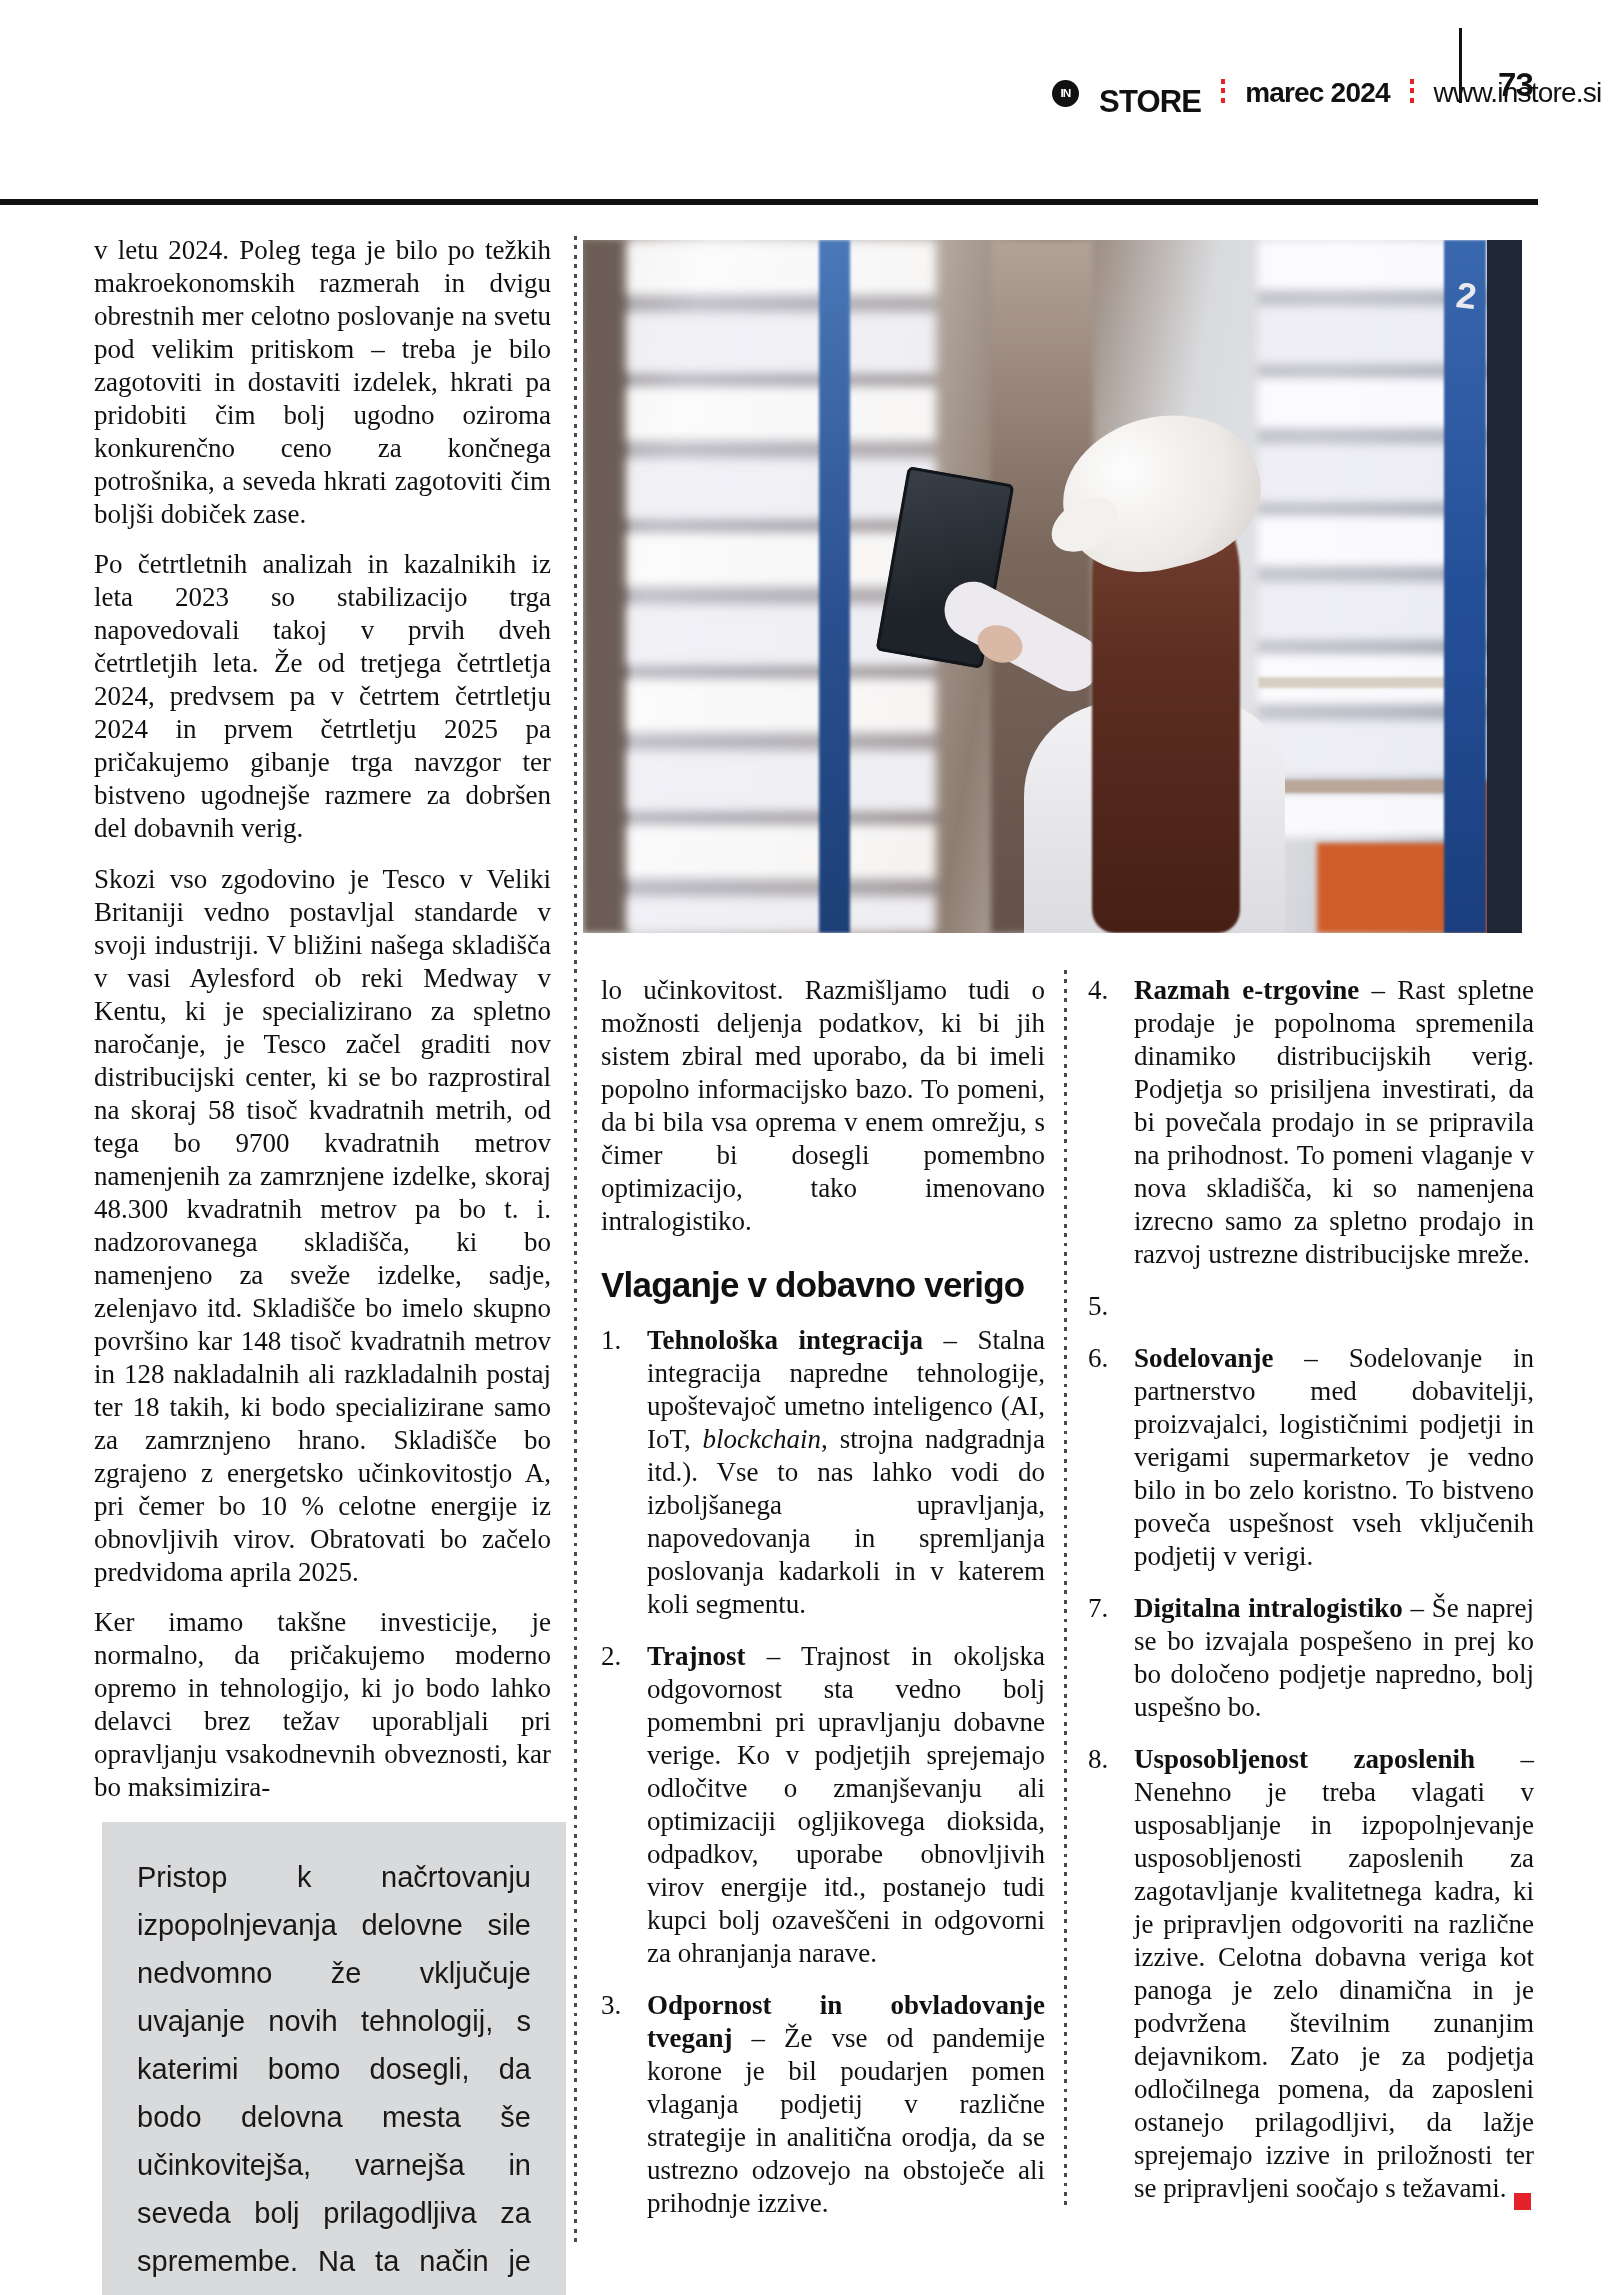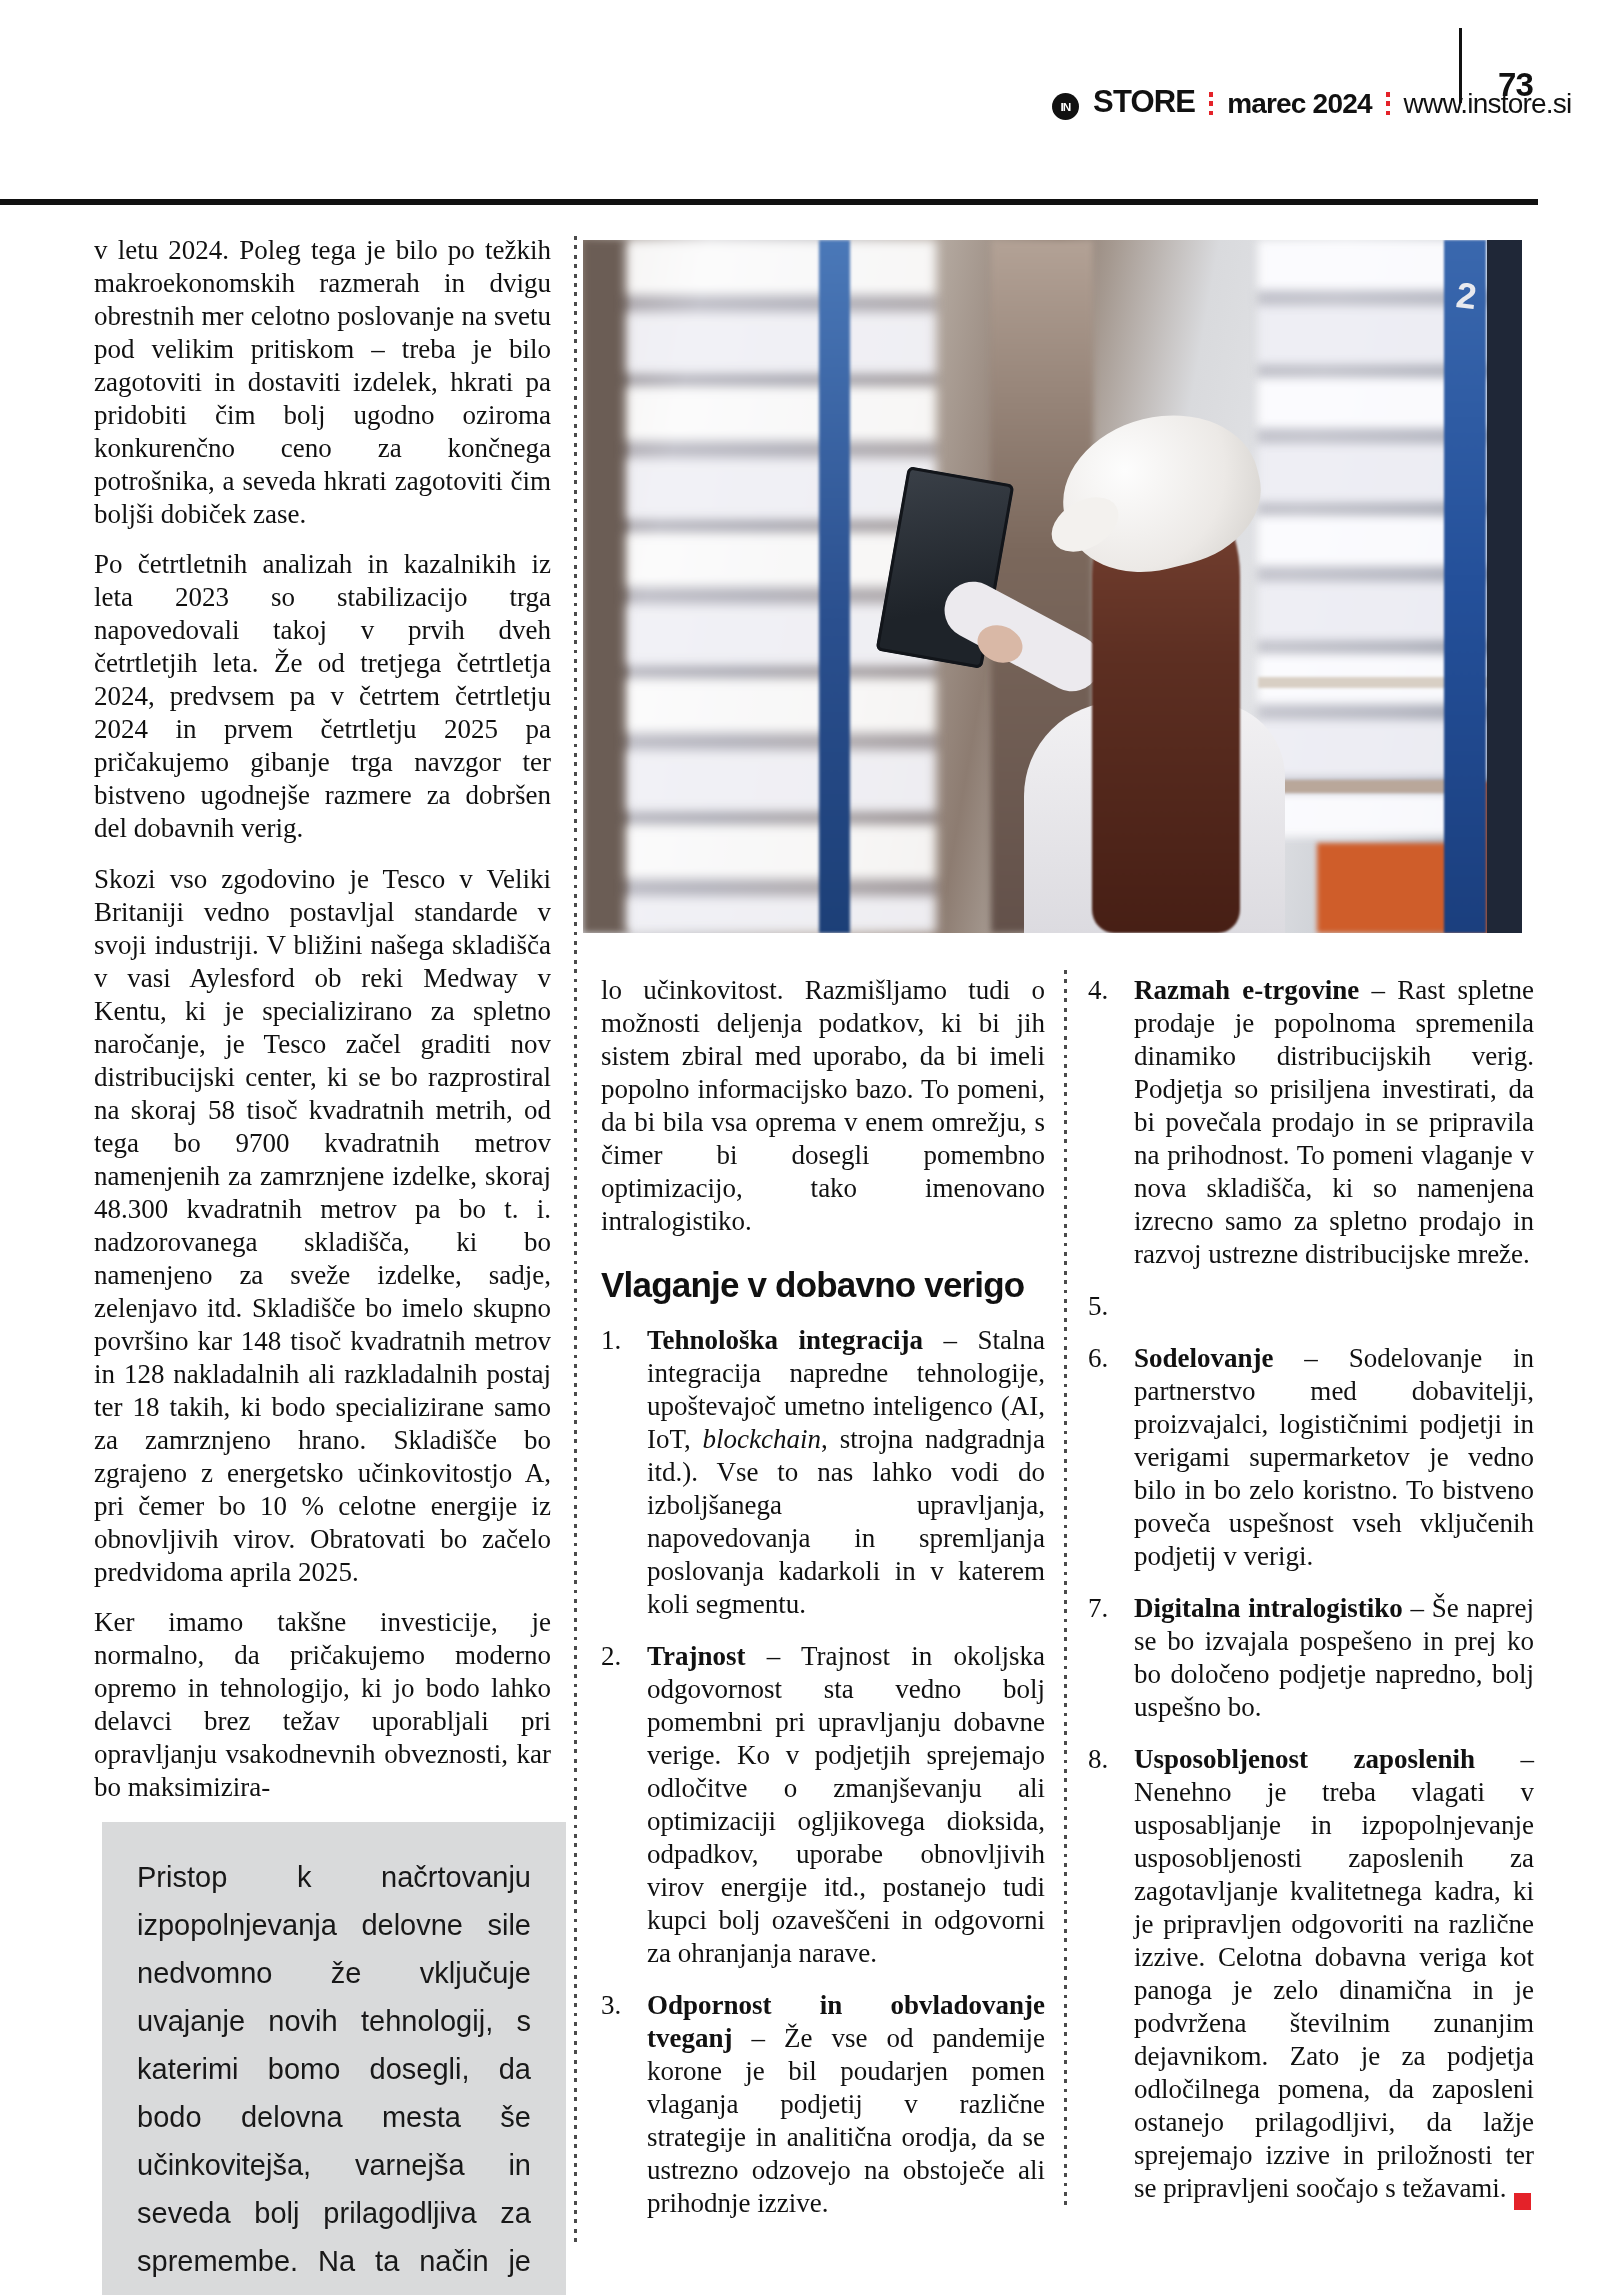--- a/index.html
+++ b/index.html
@@ -7,21 +7,21 @@
     --box-gray:#d9dadb;
     --rule-black:#111111;
   }
   html,body{margin:0;padding:0;background:#ffffff;}
   .page{
     position:relative;width:1623px;height:2295px;background:#ffffff;
     font-family:"Liberation Serif", serif;color:#111;overflow:hidden;
   }
   
   .hdr{position:absolute;top:66px;left:1052px;right:0;height:47px;}
-  .hdr-row{display:flex;align-items:flex-end;gap:14px;}
+  .hdr-row{display:flex;align-items:center;gap:20px;}
   .logo-circle{
     width:27px;height:27px;border-radius:50%;background:#111;color:#fff;
     display:flex;align-items:center;justify-content:center;
     font-family:"Liberation Sans",sans-serif;font-weight:bold;font-size:11.8px;letter-spacing:-0.8px;flex:none;
   }
   .logo-text{font-family:"Liberation Sans",sans-serif;font-weight:bold;font-size:31px;letter-spacing:-0.8px;margin-top:18px;}
   .hdr-sep{width:3.9px;height:28px;flex:none;
     background-image:repeating-linear-gradient(to bottom,var(--accent-red) 0 4.7px,transparent 4.7px 9.4px);}
   .hdr-issue{font-family:"Liberation Sans",sans-serif;font-weight:bold;font-size:28px;letter-spacing:-0.8px;}
   .hdr-site{font-family:"Liberation Sans",sans-serif;font-size:28px;letter-spacing:-0.8px;}

